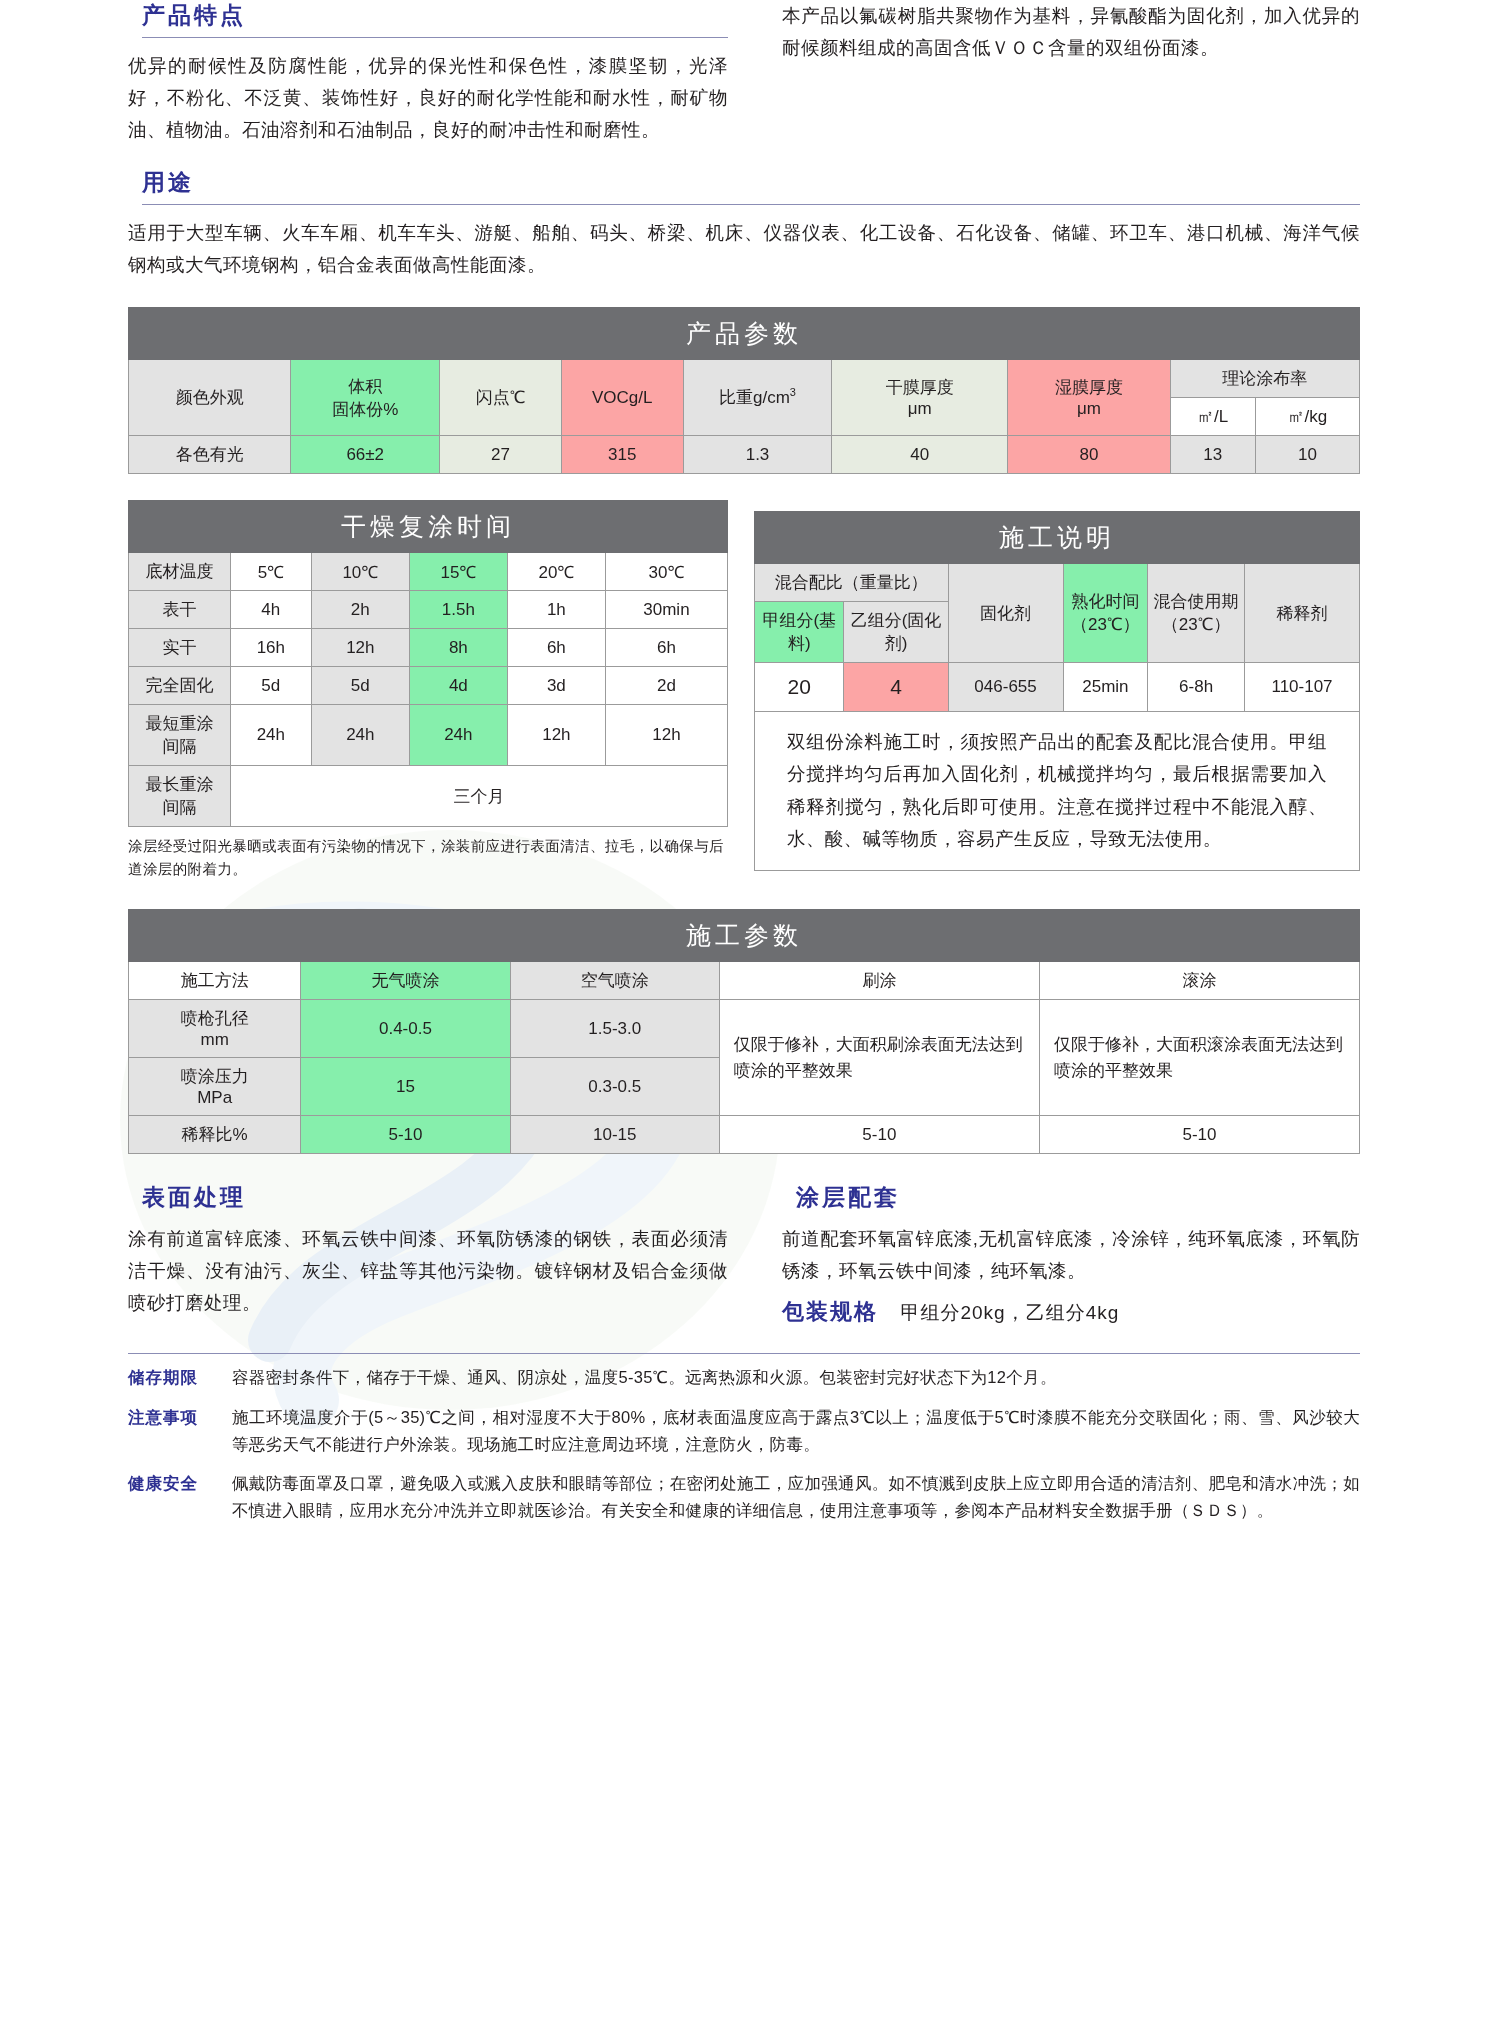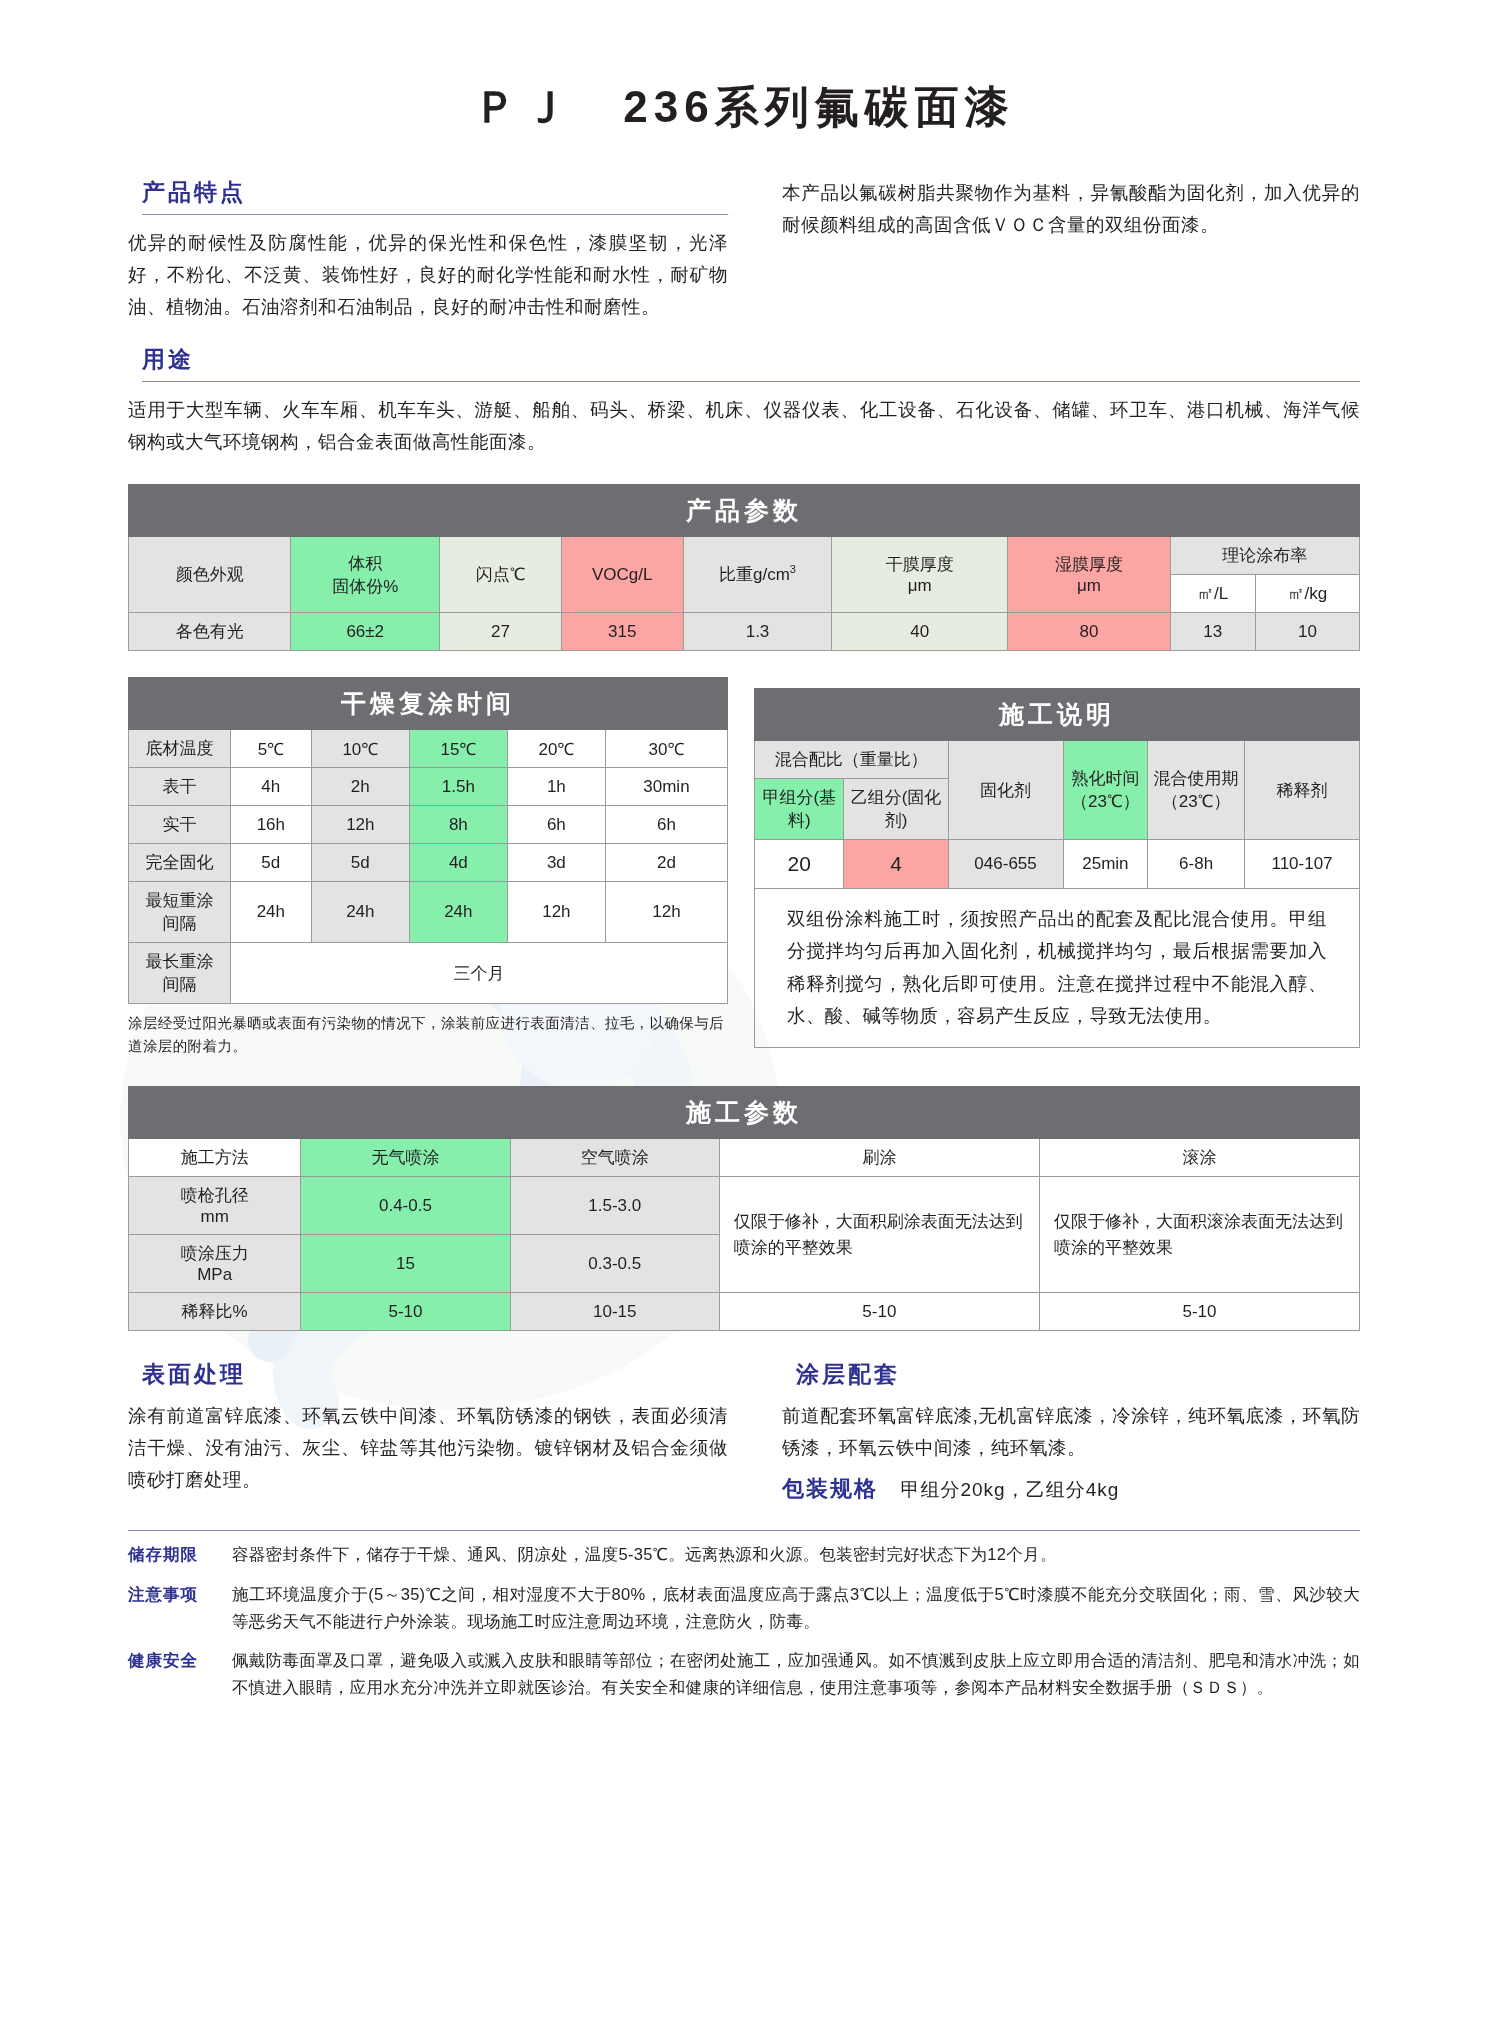--- a/index.html
+++ b/index.html
@@ -68,21 +68,21 @@
     font-size:17px;
     font-weight:normal;
     padding:7px 3px;
     color:#231f20;
   }
   .tbl .banner {
     background:#6d6e71;
     color:#ffffff;
     font-size:25px;
     letter-spacing:4px;
-    font-weight:bold;
+    font-weight:normal;
     padding:9px 0;
     border:1px solid #6d6e71;
   }
   .grey-a { background:#e3e3e3; }
   .grey-b { background:#86efac; }
   .green-a { background:#e7ece1; }
   .green-b { background:#fca5a5; }
   .white { background:#ffffff; }
   .sup { font-size:11px; vertical-align:super; }
 
@@ -127,21 +127,20 @@
 
 <svg class="watermark" viewBox="0 0 780 620" xmlns="http://www.w3.org/2000/svg">
   <ellipse cx="390" cy="300" rx="330" ry="290" fill="#eaf1e6"></ellipse>
   <path d="M190 120 C330 90, 560 130, 600 250 C640 370, 430 430, 330 470 C260 498, 225 540, 250 580" stroke="#cfe0f0" stroke-width="58" fill="none" stroke-linecap="round"></path>
   <path d="M300 110 C430 130, 520 200, 470 300 C420 400, 250 420, 210 520" stroke="#b9cfe6" stroke-width="44" fill="none" stroke-linecap="round"></path>
   <circle cx="520" cy="190" r="80" fill="#d8e7f3"></circle>
 </svg>
 
 <div class="page">
 
-  <h1 class="title">ＰＪ　236系列氟碳面漆</h1>
 
   <div class="two-col">
     <div class="col-left">
       <div class="sec-head">产品特点</div>
       <div class="body-text">优异的耐候性及防腐性能，优异的保光性和保色性，漆膜坚韧，光泽好，不粉化、不泛黄、装饰性好，良好的耐化学性能和耐水性，耐矿物油、植物油。石油溶剂和石油制品，良好的耐冲击性和耐磨性。</div>
     </div>
     <div class="col-right">
       <div class="body-text">本产品以氟碳树脂共聚物作为基料，异氰酸酯为固化剂，加入优异的耐候颜料组成的高固含低ＶＯＣ含量的双组份面漆。</div>
     </div>
   </div>

